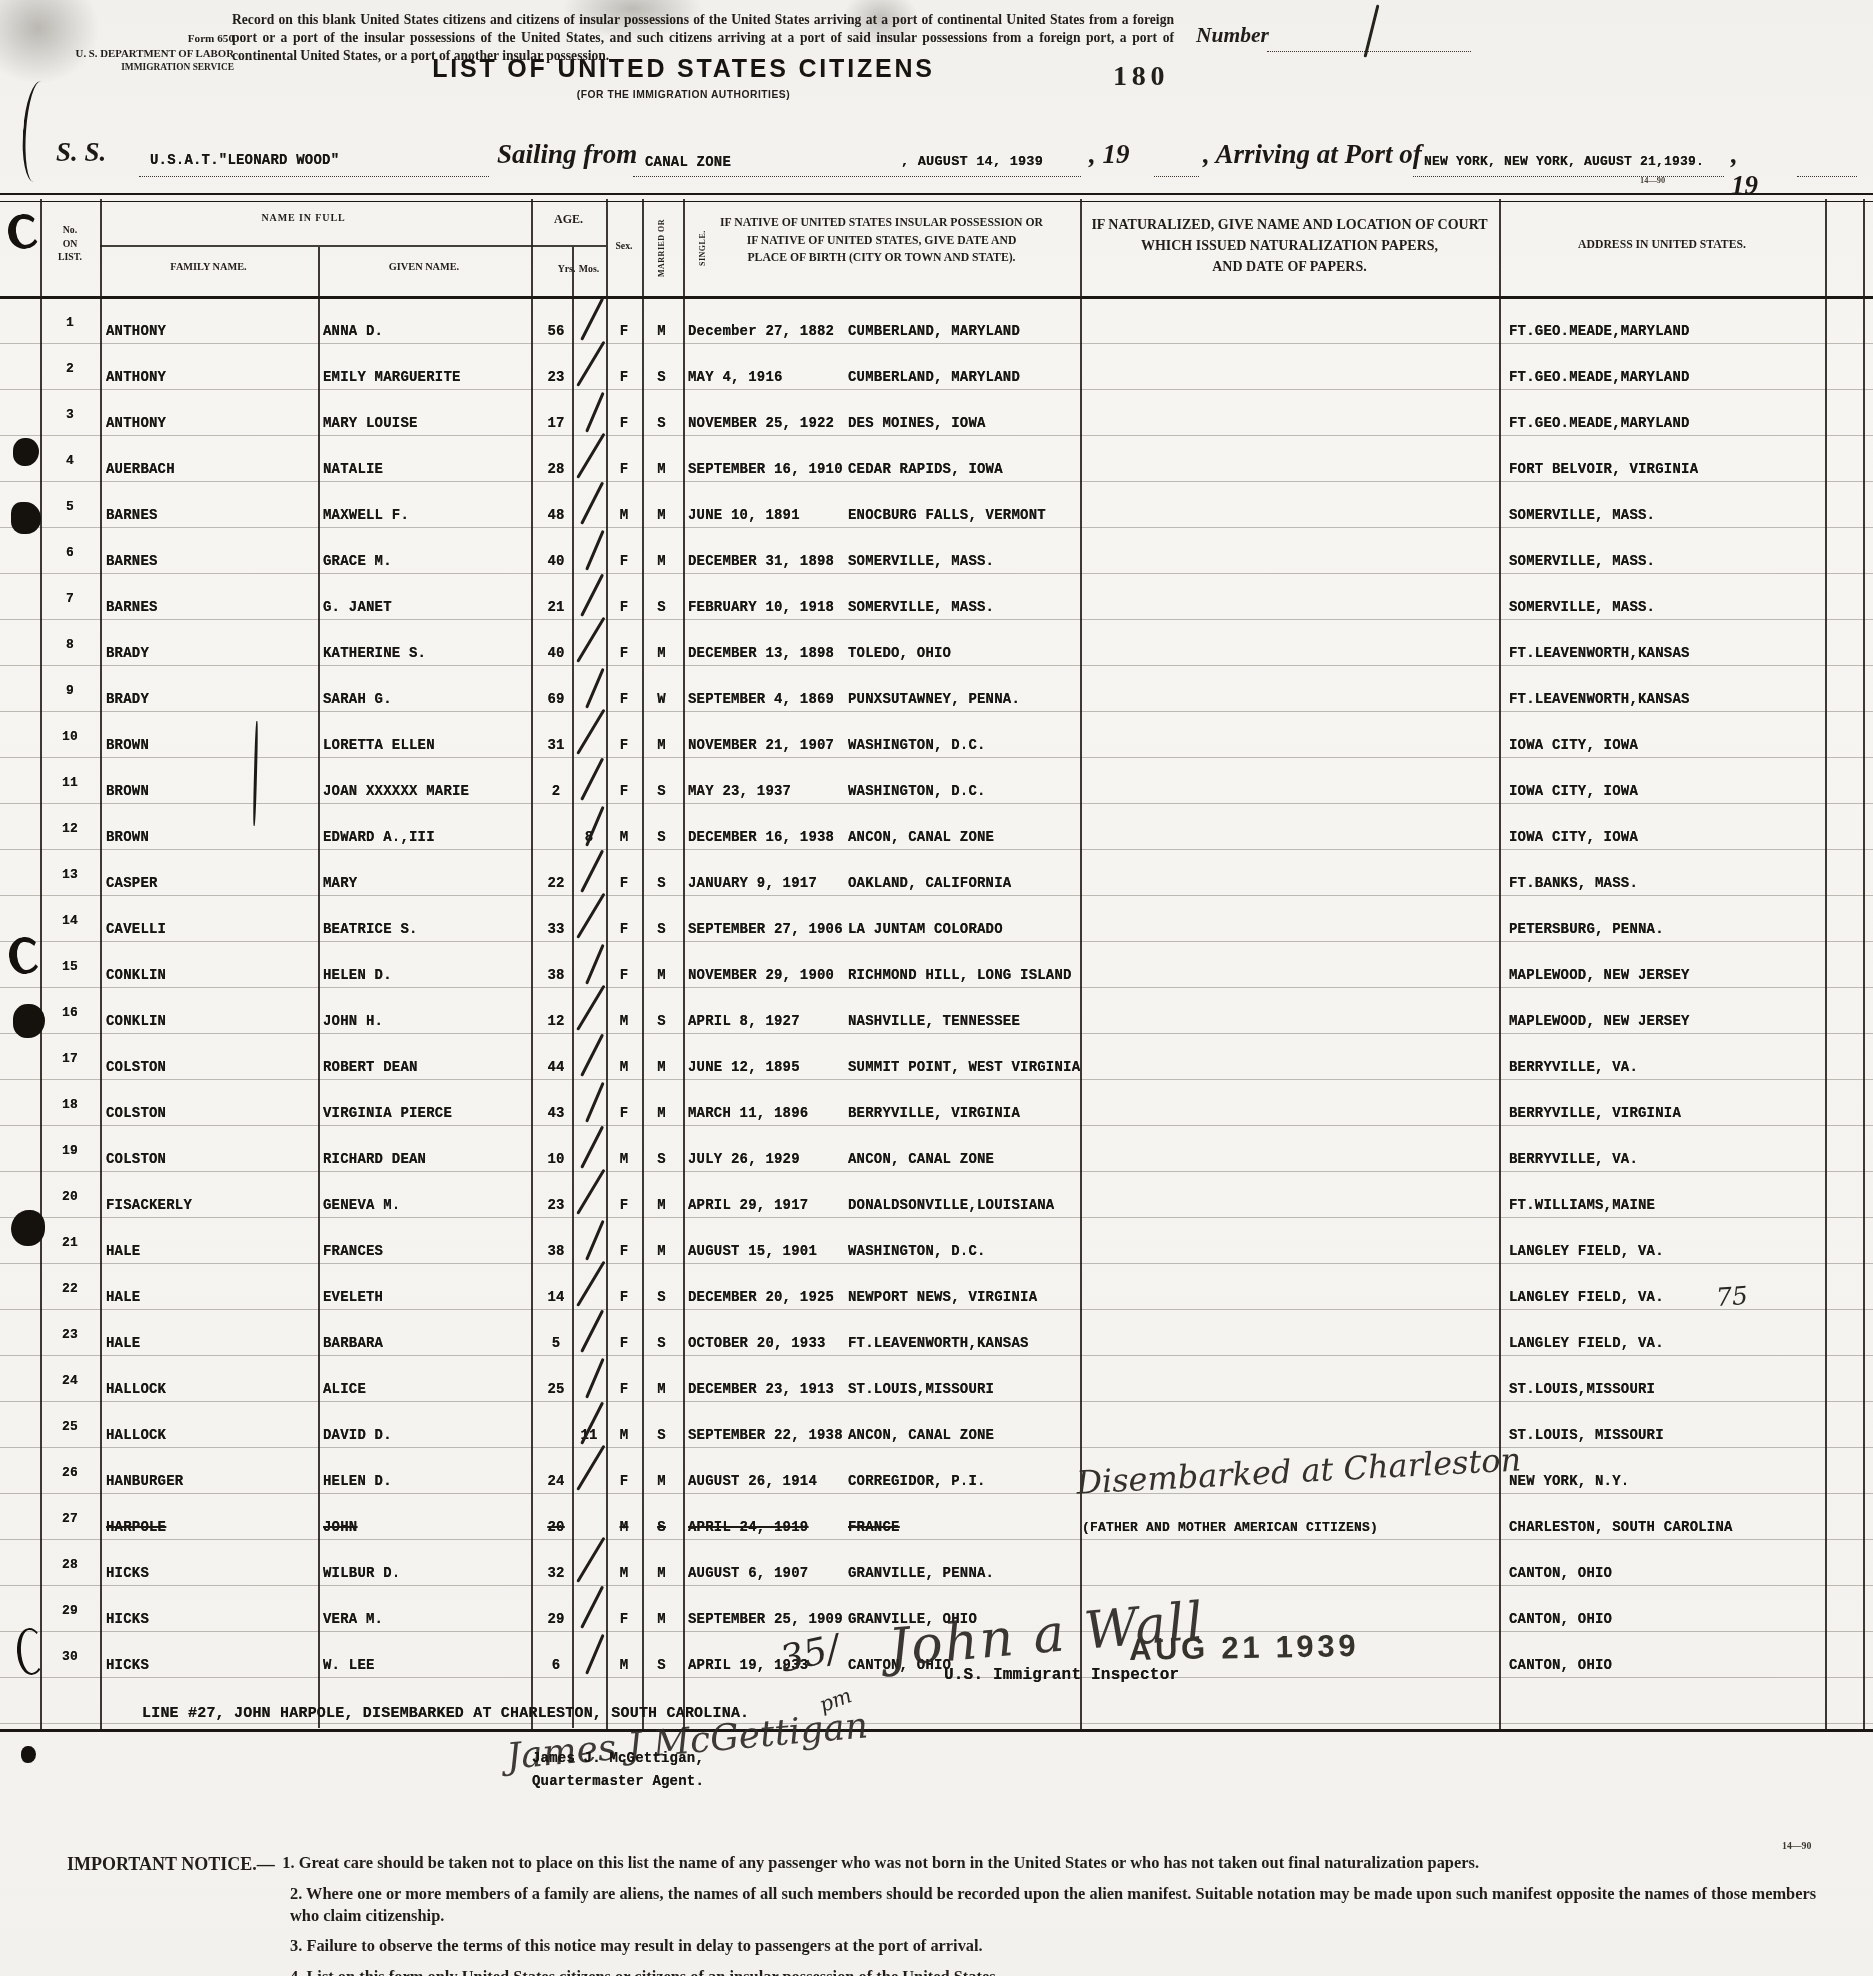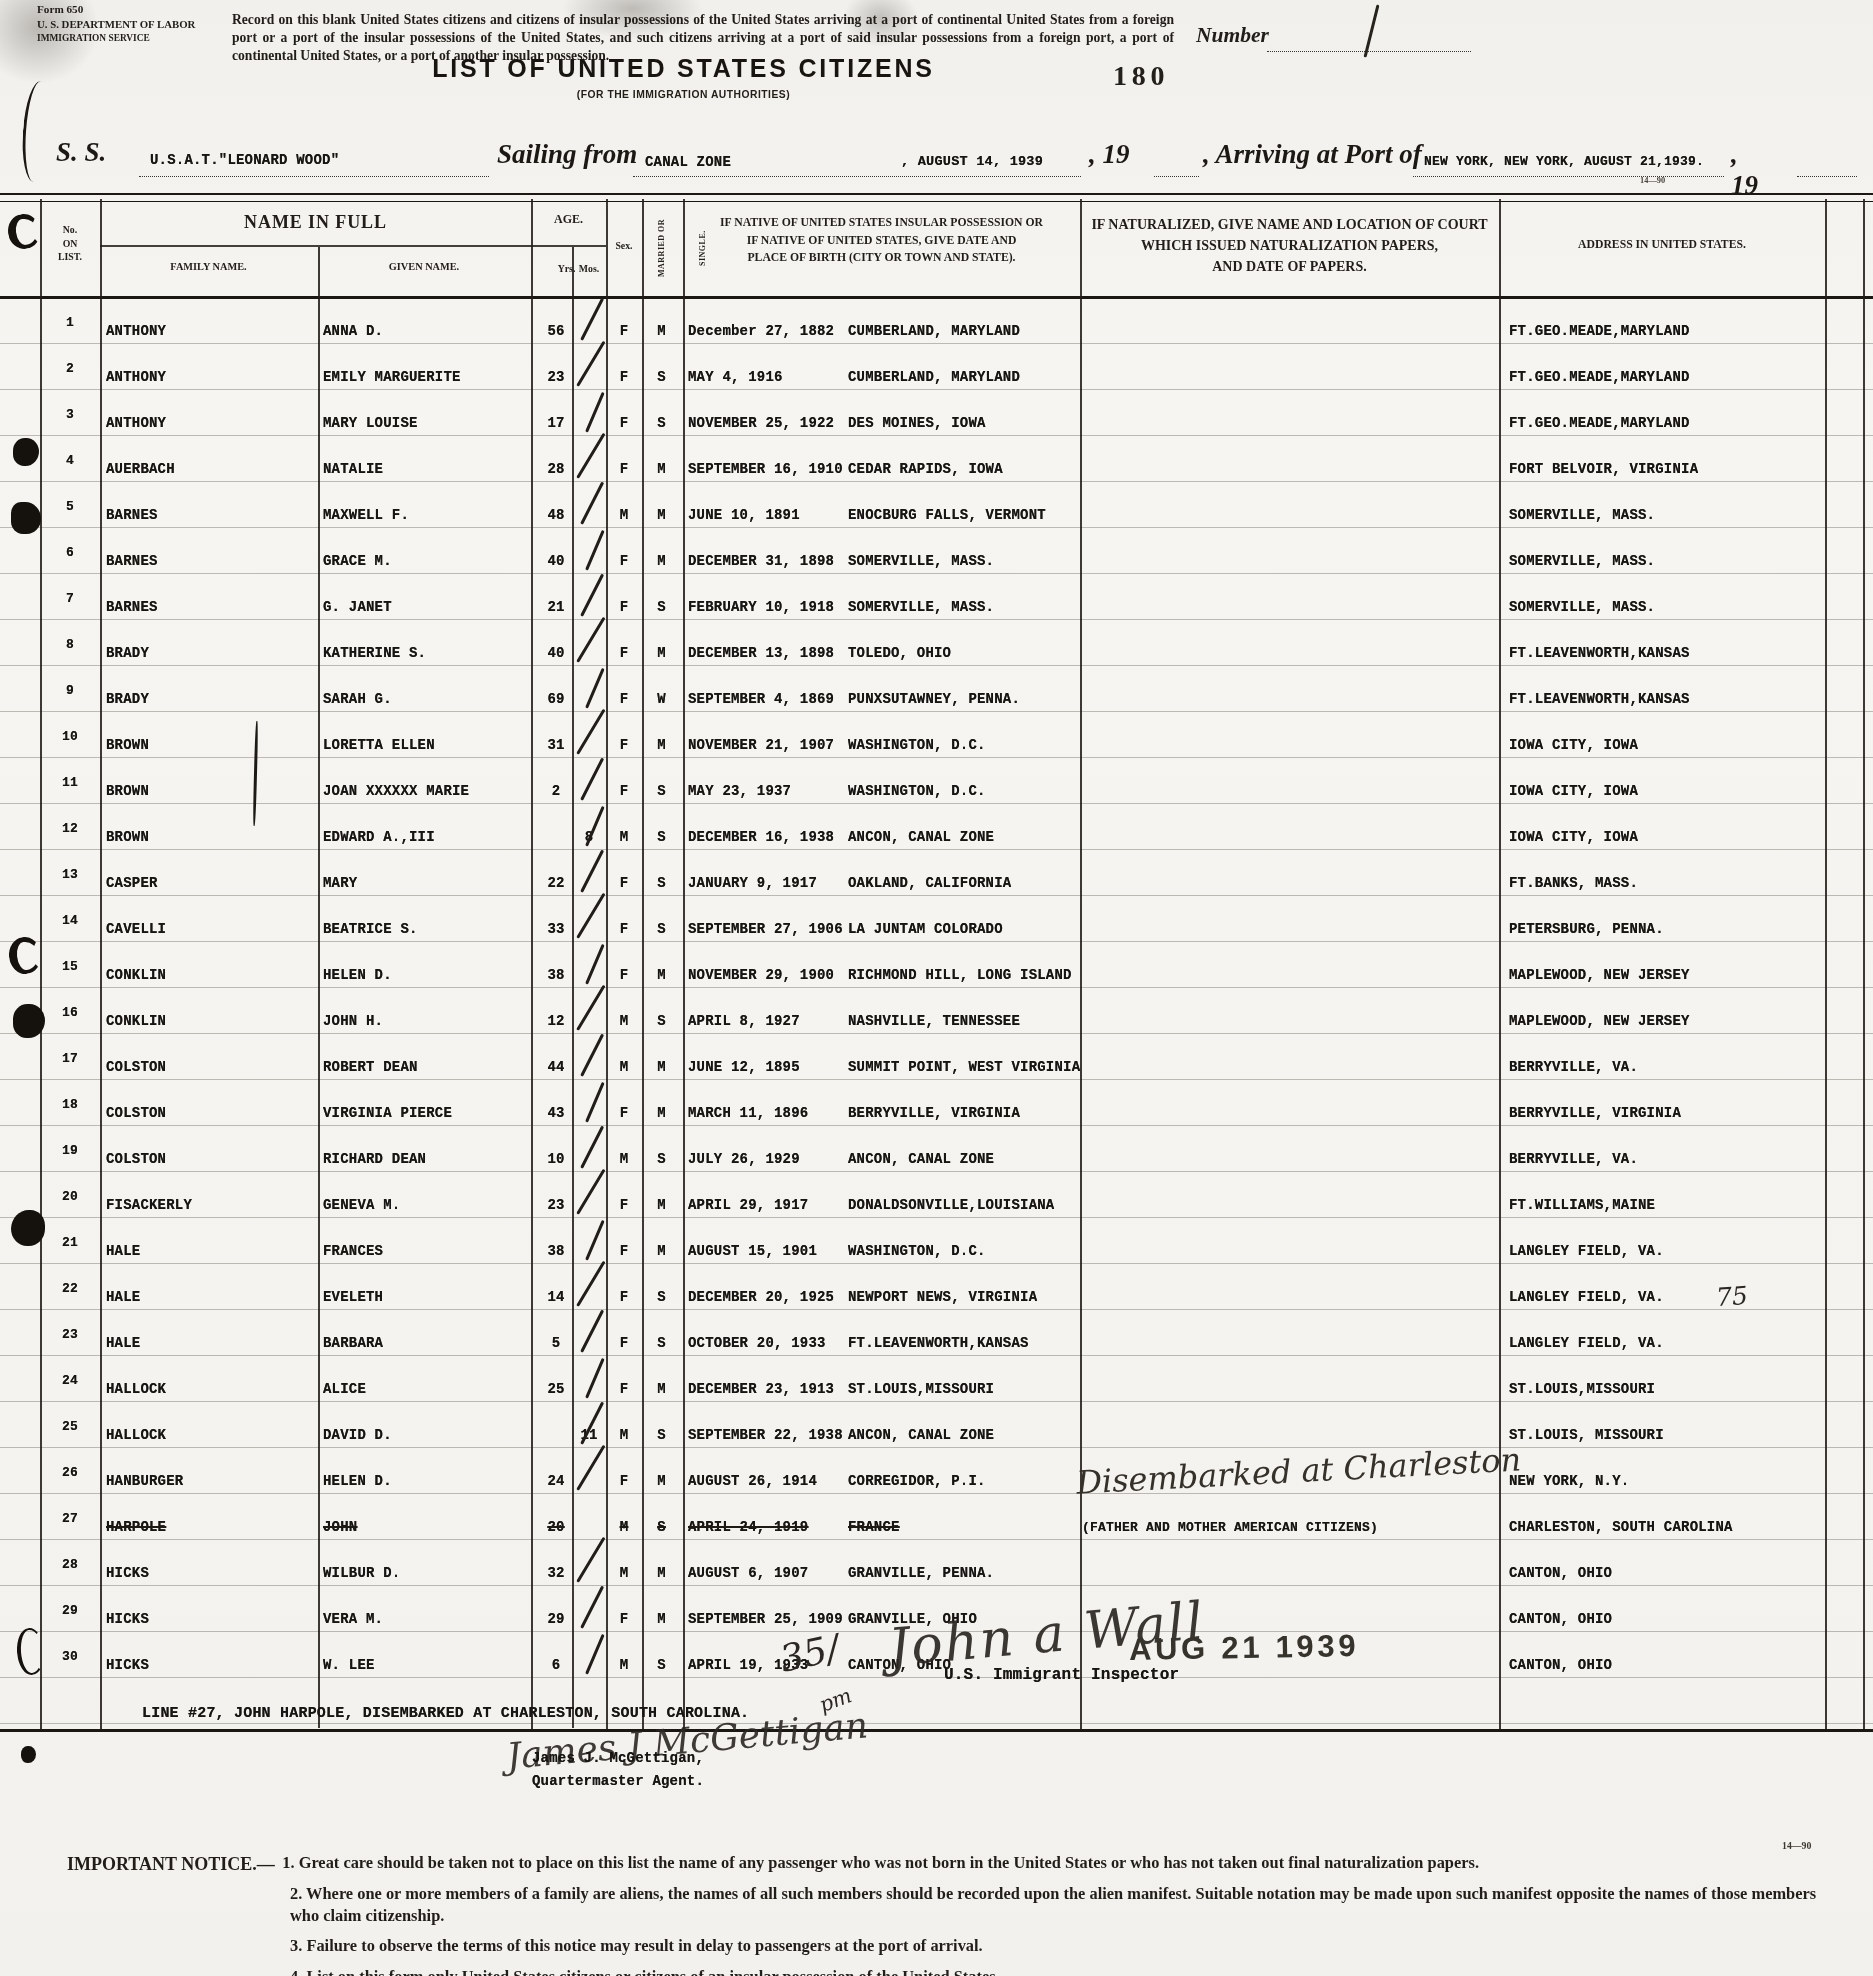--- a/index.html
+++ b/index.html
@@ -9,21 +9,21 @@
     font-family:"Liberation Serif", serif;color:#1d1a16;
   }
   .abs{position:absolute;}
   
   .mono{font-family:"Liberation Mono", monospace;font-weight:700;color:#171513;
         text-shadow:0 0 0.6px rgba(25,20,15,.75);letter-spacing:0.2px;white-space:nowrap;}
   .printed{font-family:"Liberation Serif", serif;font-weight:700;color:#211d18;}
   .script{font-family:"DejaVu Serif", serif;font-style:italic;color:#2b2722;white-space:nowrap;}
   .preline{white-space:pre-line;}
   
-  .form-id{left:37px;top:2px;width:197px;text-align:left;font-size:11.2px;line-height:1.35;}
+  .form-id{left:37px;top:31px;width:197px;text-align:right;font-size:11.2px;line-height:1.35;}
   .form-id .l2{font-size:10.8px;} .form-id .l3{font-size:9.4px;}
   .instructions{left:232px;top:11.2px;width:942px;font-size:13.6px;line-height:1.32;text-align:justify;}
   .number-label{left:1196px;top:22.5px;font-size:21.5px;font-style:italic;}
   .number-dots{left:1267px;top:51px;width:204px;border-bottom:1.9px dotted #3a362f;height:0;}
   .number-mark{left:1370px;top:3.7px;width:2.8px;height:54px;background:#26221c;transform:rotate(14deg);border-radius:1.9px;}
   .title-block{left:365px;top:54px;width:637px;text-align:center;}
   .doc-title{font-family:"Liberation Sans", sans-serif;font-weight:700;font-size:25px;letter-spacing:2.8px;color:#181510;}
   .doc-subtitle{font-family:"Liberation Sans", sans-serif;font-weight:700;font-size:10.3px;letter-spacing:0.5px;margin-top:5.6px;color:#242019;}
   .stamp-180{left:1113px;top:60px;font-family:"Liberation Serif",serif;font-weight:700;font-size:28px;letter-spacing:4.7px;color:#23201b;}
   .form-mark-top{left:1640px;top:176px;font-size:8.4px;font-weight:700;color:#4a453d;}
@@ -47,21 +47,21 @@
   .rule-bottom{left:0;top:1729px;width:1874px;height:2.8px;background:#1b1712;}
   .ruling{left:0;top:298px;width:1874px;height:1431px;
     background:repeating-linear-gradient(to bottom, transparent 0 45px, rgba(95,88,80,.38) 45px 46px);}
   .vline{width:1.9px;background:rgba(35,30,25,.88);top:199px;height:1530px;}
   .vline.short{top:247px;height:1481px;}
   .hsub{height:1.9px;background:rgba(35,30,25,.85);top:245px;}
   
   .thead{left:40px;top:199px;width:1785px;height:97px;font-weight:700;}
   .thead > div{position:absolute;text-align:center;}
   .h-no{left:0;width:60px;top:24px;font-size:9.8px;line-height:1.4;}
-  .h-name{left:60px;width:431px;top:13px;font-size:18px;letter-spacing:0.9px;}
+  .h-name{left:48px;width:431px;top:13px;font-size:10px;letter-spacing:0.9px;}
   .h-family{left:60px;width:217px;top:62px;font-size:10.3px;}
   .h-given{left:277px;width:214px;top:62px;font-size:10.3px;}
   .h-age{left:491px;width:75px;top:13px;font-size:12px;}
   .h-yrs{left:506px;width:41px;top:64px;font-size:9.8px;}
   .h-mos{left:532px;width:34px;top:64px;font-size:9.8px;}
   .h-sex{left:566px;width:36px;top:41px;font-size:9.8px;}
   .h-ms{left:601px;width:41px;top:1.9px;height:94px;font-size:8px;
         writing-mode:vertical-rl;transform:rotate(180deg);line-height:41px;letter-spacing:0.5px;}
   .h-birth{left:643px;width:397px;top:15px;font-size:11.7px;line-height:1.5;}
   .h-nat{left:1040px;width:419px;top:15px;font-size:14px;line-height:1.5;}

